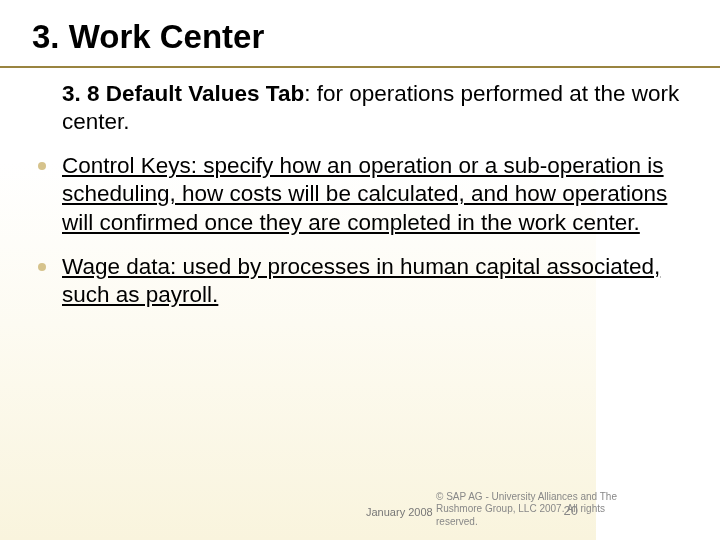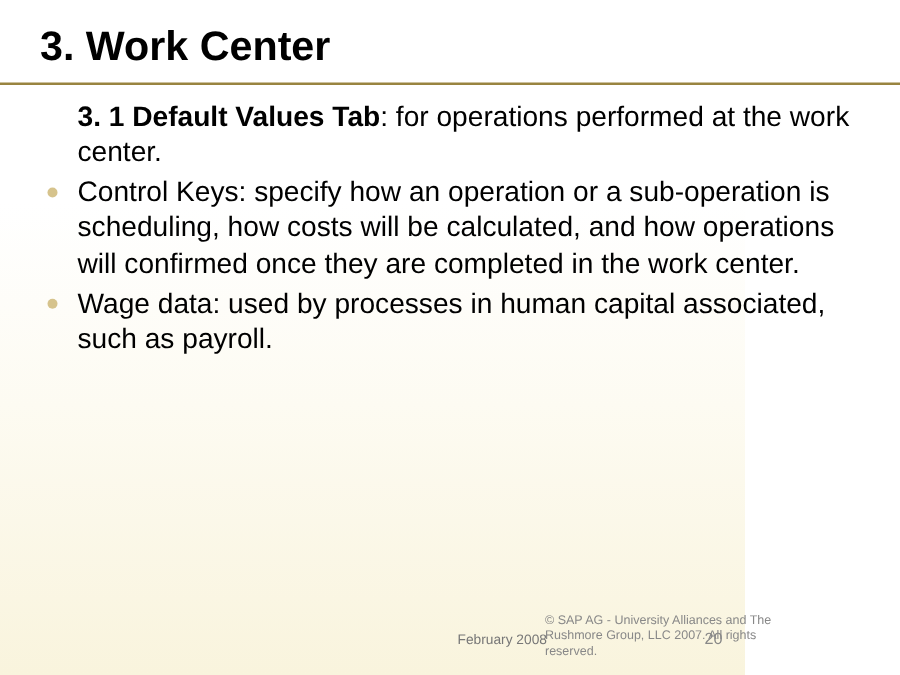--- a/index.html
+++ b/index.html
@@ -43,21 +43,22 @@
     font-size: 22.5px;
     line-height: 1.25;
     color: #000;
   }
   .lead-bold {
     font-weight: bold;
   }
   .bullet {
     position: relative;
     padding-left: 32px;
-    margin-top: 4px;
+    margin-top: 16px;
+    text-decoration: underline;
   }
   .bullet::before {
     content: "";
     position: absolute;
     left: 8px;
     top: 10px;
     width: 8px;
     height: 8px;
     border-radius: 50%;
     background: #d6c38c;
@@ -95,27 +96,27 @@
 </head>
 <body>
 
 <div class="slide">
 
   <div class="title">3. Work Center</div>
   <div class="title-underline"></div>
 
   <div class="body">
     <div class="lead-para">
-      <span class="lead-bold">3. 1 Default Values Tab</span><span>: for operations performed at the work center.</span>
+      <span class="lead-bold">3. 8 Default Values Tab</span><span>: for operations performed at the work center.</span>
     </div>
     <div class="bullet">
       <span>Control Keys: specify how an operation or a sub-operation is scheduling, how costs will be calculated, and how operations will confirmed once they are completed in the work center.</span>
     </div>
     <div class="bullet">
       <span>Wage data: used by processes in human capital associated, such as payroll.</span>
     </div>
   </div>
 
-  <div class="footer-date">February 2008</div>
+  <div class="footer-date">January 2008</div>
   <div class="footer-copy">© SAP AG - University Alliances and The Rushmore Group, LLC 2007. All rights reserved.</div>
   <div class="footer-page">20</div>
 
 </div>
 
 </body></html>

